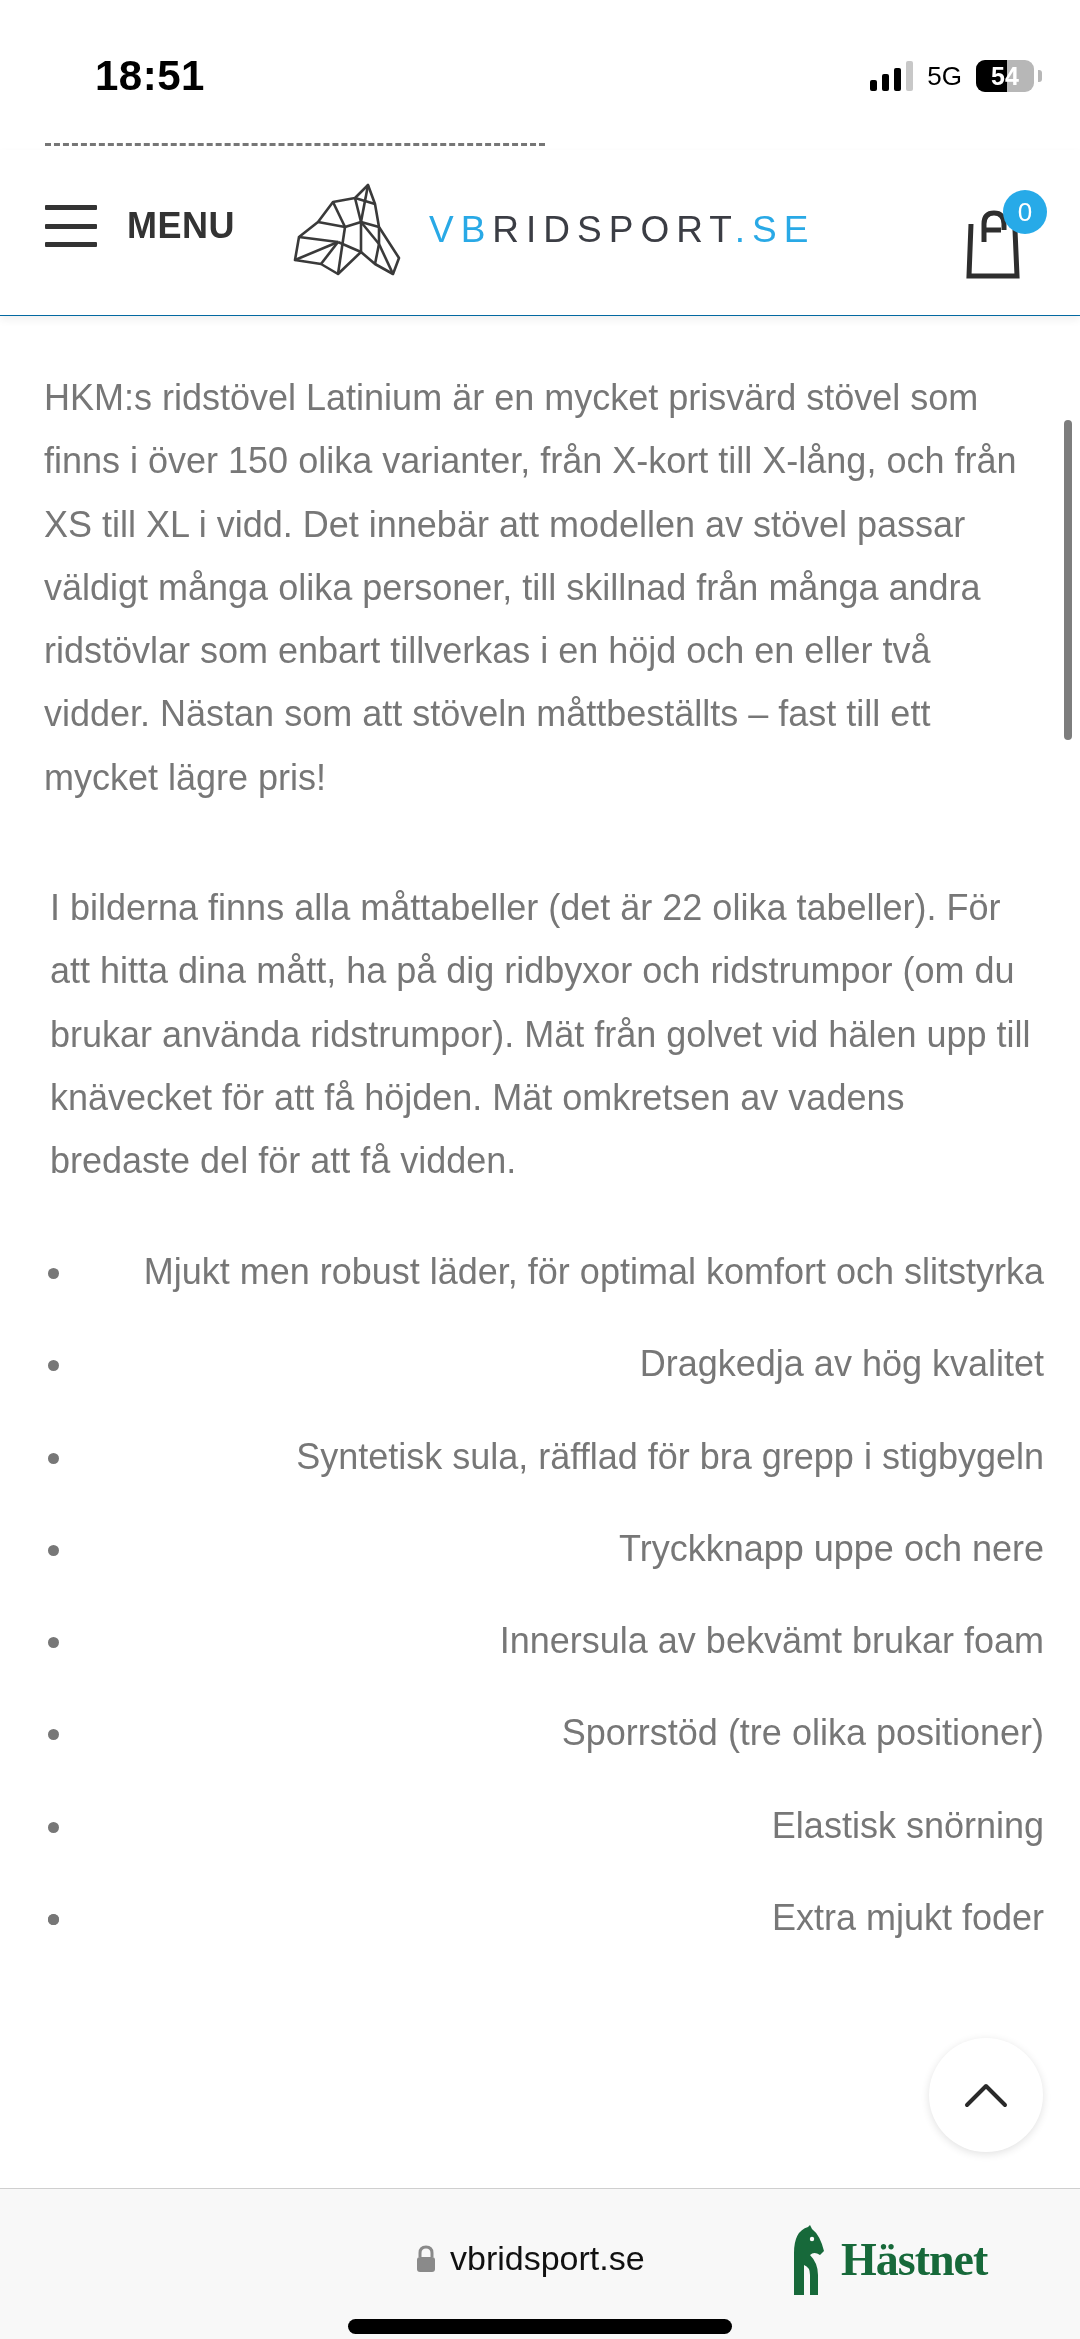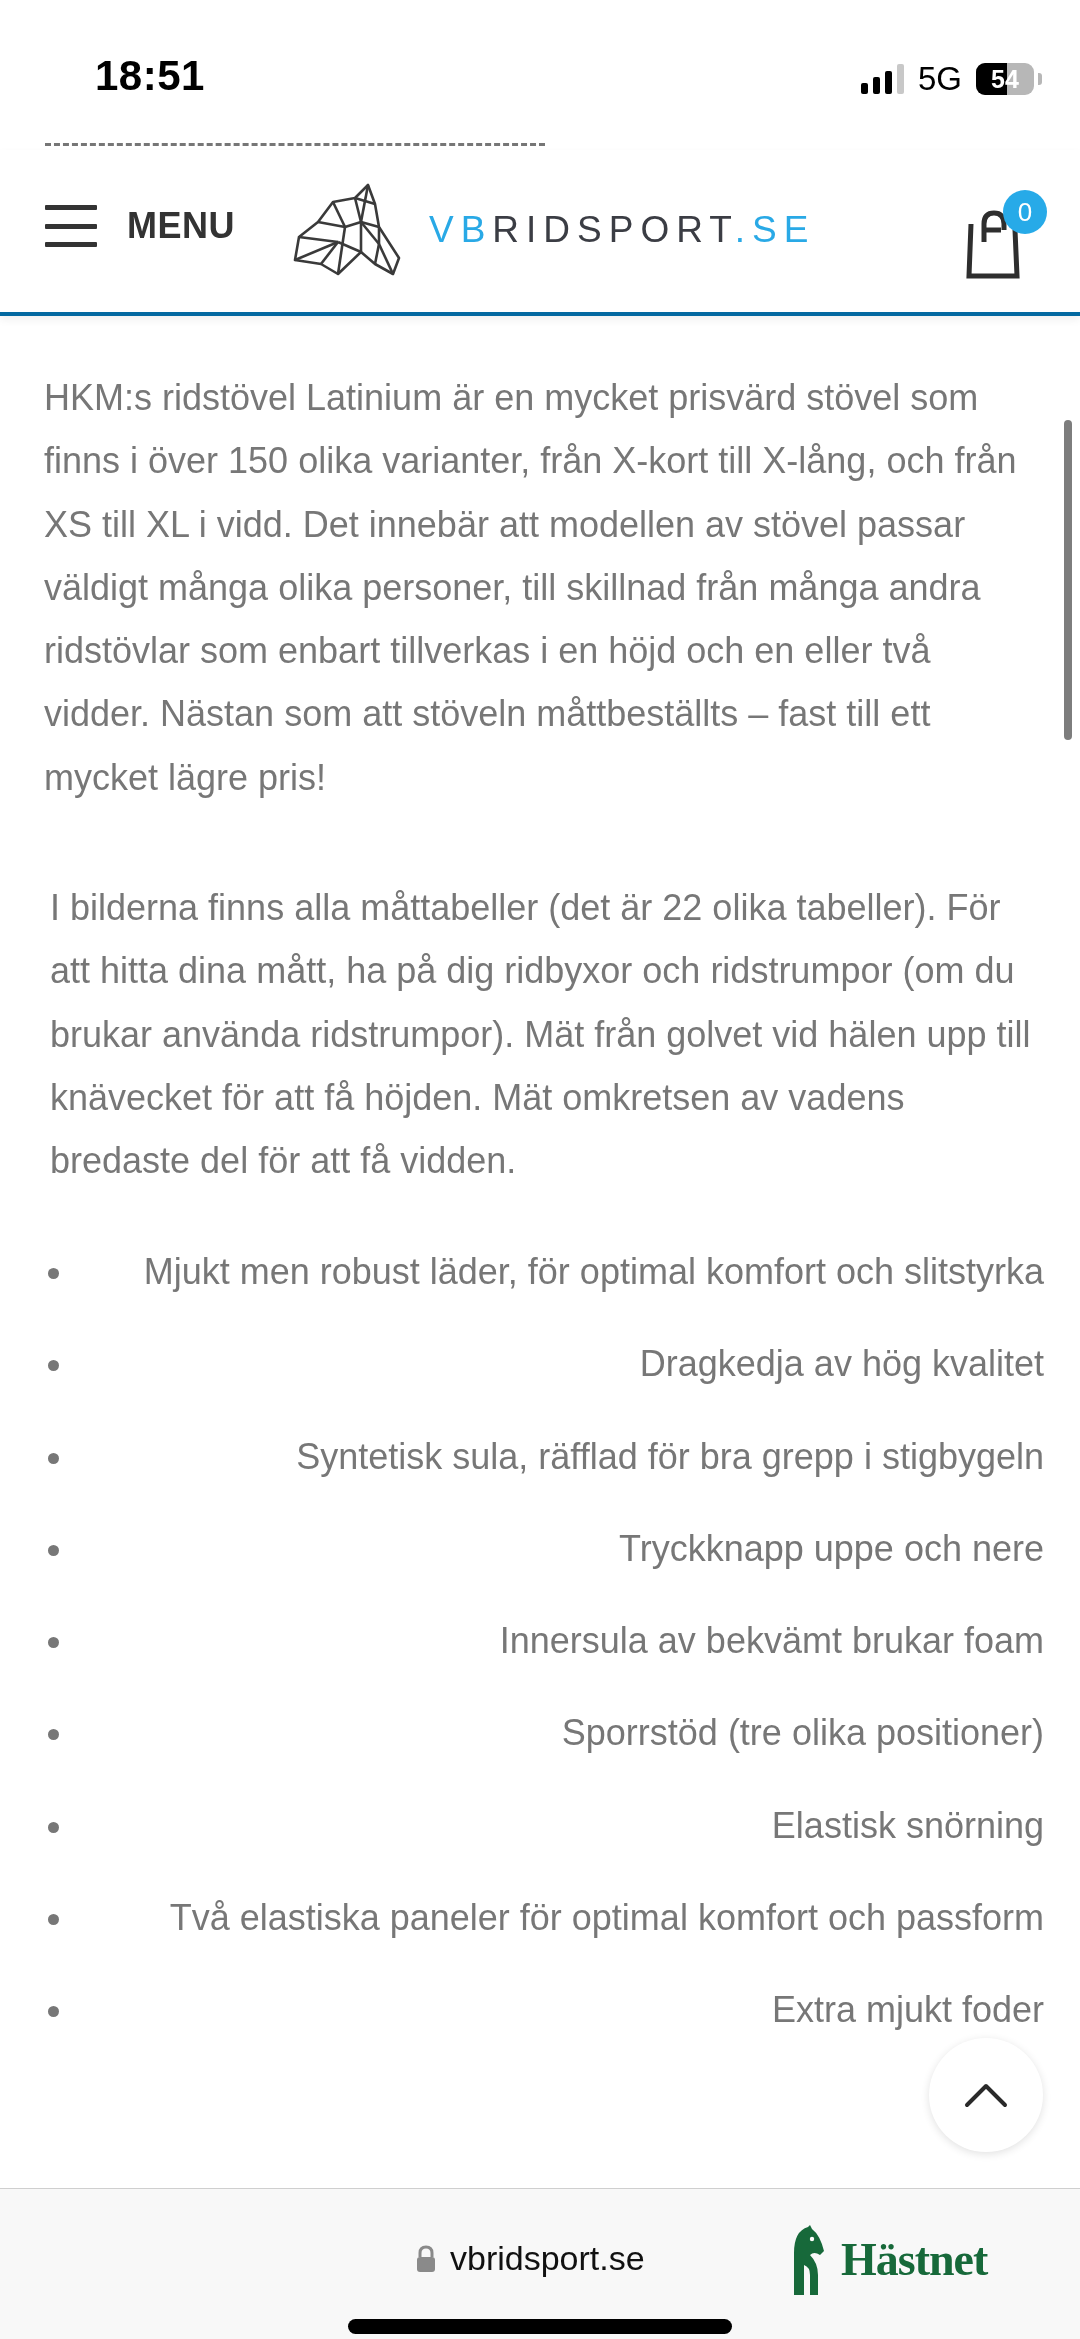--- a/index.html
+++ b/index.html
@@ -6,31 +6,31 @@
   html, body { width: 1080px; height: 2339px; overflow: hidden; background: #ffffff; }
   body { position: relative; font-family: "Liberation Sans", sans-serif; color: #777777; }
 
   
   .status-bar { position: absolute; top: 0; left: 0; width: 1080px; height: 140px; background: #fff; z-index: 5; }
   .status-time { position: absolute; left: 70px; top: 52px; font-size: 42px; font-weight: 700; color: #000; letter-spacing: 0.5px; margin-left: 25px; }
   .status-right { position: absolute; right: 38px; top: 60px; display: flex; align-items: center; gap: 14px; }
   .signal { display: flex; align-items: flex-end; gap: 5px; height: 30px; }
   .signal span { width: 7px; background: #000; border-radius: 2px; }
   .signal span.dim { background: #c8c8c8; }
-  .net { font-size: 33px; color: #000; font-weight: 400; }
+  .net { font-size: 26px; color: #000; font-weight: 400; }
   .battery { position: relative; width: 58px; height: 32px; border-radius: 9px; background: #b7b7b7; overflow: hidden; display: flex; align-items: center; justify-content: center; }
   .battery .fill { position: absolute; left: 0; top: 0; bottom: 0; width: 54%; background: #000; }
   .battery .pct { position: relative; font-size: 25px; font-weight: 700; color: #fff; }
   .battery-tip { width: 4px; height: 12px; background: #b7b7b7; border-radius: 0 3px 3px 0; margin-left: -10px; }
 
   
   .scrolled-remnant { position: absolute; top: 143px; left: 45px; width: 500px; height: 4px; border-top: 3px dashed #555; opacity: 0.8; z-index: 6; }
 
   
-  .site-header { position: absolute; top: 150px; left: 0; width: 1080px; height: 166px; background: #fff; box-shadow: 0 4px 8px rgba(0,0,0,0.06); z-index: 4; border-bottom: 4px solid #0369a1; }
+  .site-header { position: absolute; top: 150px; left: 0; width: 1080px; height: 166px; background: #fff; box-shadow: 0 4px 8px rgba(0,0,0,0.06); z-index: 4; border-bottom: 1px solid #0369a1; }
   .menu-btn { position: absolute; left: 45px; top: 55px; display: flex; align-items: center; gap: 30px; cursor: pointer; }
   .hamburger { width: 52px; height: 42px; display: flex; flex-direction: column; justify-content: space-between; }
   .hamburger span { display: block; height: 5px; background: #333; border-radius: 1px; }
   .menu-label { font-size: 36px; font-weight: 700; color: #333; letter-spacing: 0.5px; }
   .logo { position: absolute; left: 293px; top: 32px; display: flex; align-items: center; gap: 18px; }
   .logo-text { font-size: 37px; letter-spacing: 7px; color: #3b3d44; font-weight: 400; }
   .logo-text .blue { color: #29a9e6; }
   .cart-btn { position: absolute; left: 965px; top: 40px; width: 80px; height: 90px; cursor: pointer; }
   .cart-badge { position: absolute; left: 38px; top: 0; width: 44px; height: 44px; border-radius: 50%; background: #27aae8; color: #fff; font-size: 26px; display: flex; align-items: center; justify-content: center; }
 
@@ -130,21 +130,21 @@
   <p class="para para1">HKM:s ridstövel Latinium är en mycket prisvärd stövel som finns i över 150 olika varianter, från X-kort till X-lång, och från XS till XL i vidd. Det innebär att modellen av stövel passar väldigt många olika personer, till skillnad från många andra ridstövlar som enbart tillverkas i en höjd och en eller två vidder. Nästan som att stöveln måttbeställts – fast till ett mycket lägre pris!</p>
   <p class="para para2">I bilderna finns alla måttabeller (det är 22 olika tabeller). För att hitta dina mått, ha på dig ridbyxor och ridstrumpor (om du brukar använda ridstrumpor). Mät från golvet vid hälen upp till knävecket för att få höjden. Mät omkretsen av vadens bredaste del för att få vidden.</p>
   <ul class="features">
     <li><span class="bullet"></span><span>Mjukt men robust läder, för optimal komfort och slitstyrka</span></li>
     <li><span class="bullet"></span><span>Dragkedja av hög kvalitet</span></li>
     <li><span class="bullet"></span><span>Syntetisk sula, räfflad för bra grepp i stigbygeln</span></li>
     <li><span class="bullet"></span><span>Tryckknapp uppe och nere</span></li>
     <li><span class="bullet"></span><span>Innersula av bekvämt brukar foam</span></li>
     <li><span class="bullet"></span><span>Sporrstöd (tre olika positioner)</span></li>
     <li><span class="bullet"></span><span>Elastisk snörning</span></li>
-    <li><span class="bullet"></span><span>Två elastiska paneler för optimal komfort och passform</span></li>
+    <li><span class="bullet"></span></li>
     <li><span class="bullet"></span><span>Extra mjukt foder</span></li>
   </ul>
 </main>
 
 <div class="scrollbar"></div>
 
 <div class="to-top">
   <svg width="44" height="26" viewBox="0 0 44 26" fill="none" stroke="#2a2a2a" stroke-width="4" stroke-linecap="round" stroke-linejoin="round">
     <polyline points="3,23 22,4 41,23"></polyline>
   </svg>

